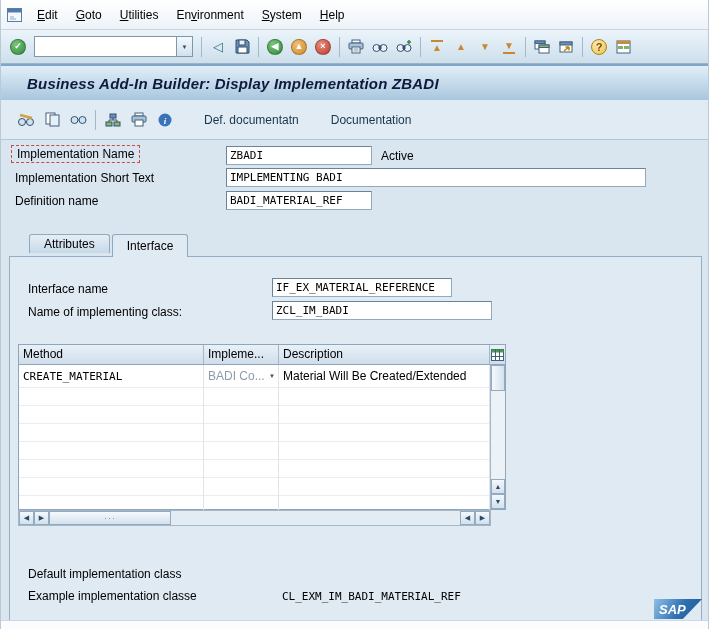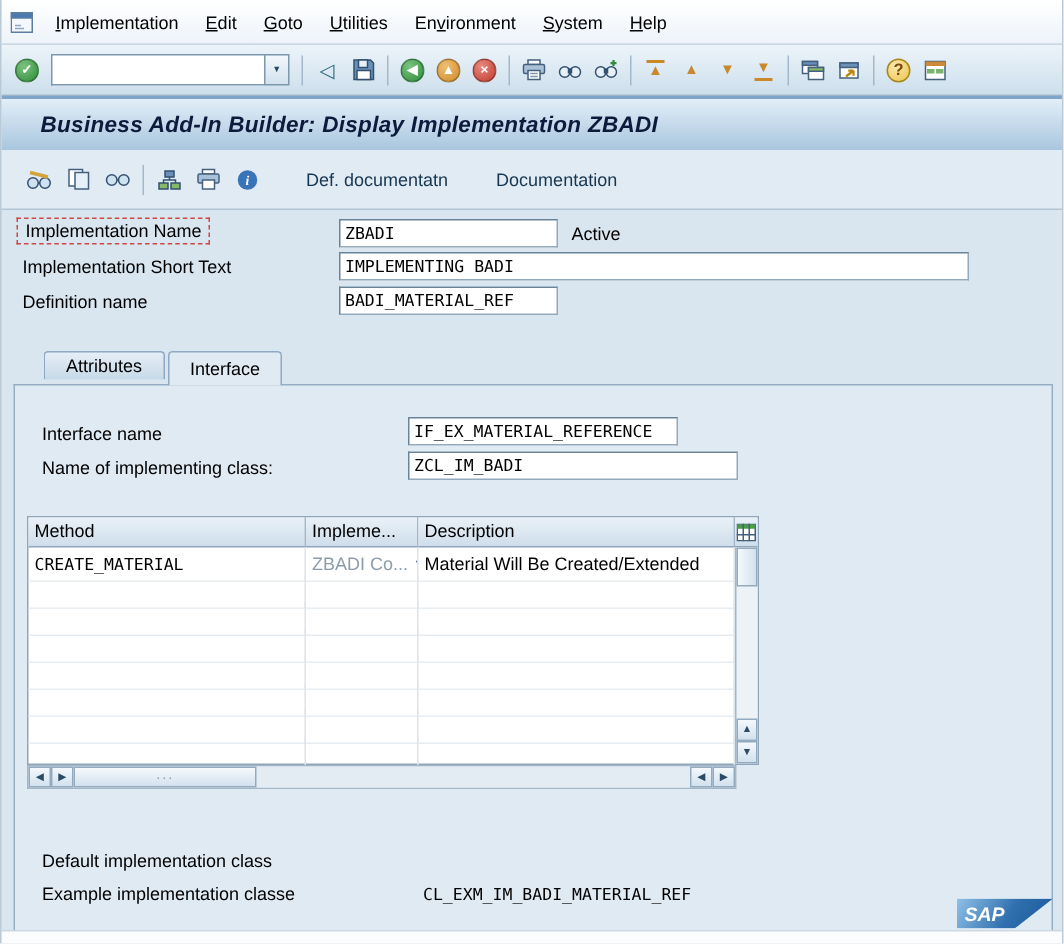--- a/index.html
+++ b/index.html
@@ -66,37 +66,36 @@
   .sbtn{width:15px;height:15px;background:linear-gradient(#f3f8fc,#d2e1ee);border:1px solid #93aabf;display:flex;align-items:center;justify-content:center;font-size:7px;color:#2c4a64;flex:none;}
   .vscroll .sbtn{width:100%;}
   .hscroll{position:absolute;left:8px;top:253px;width:473px;height:16px;display:flex;background:#edf2f7;border:1px solid #a4b7c8;}
   .hscroll .sbtn{height:100%;}
   .htrack{flex:1;display:flex;align-items:stretch;background:#e4ecf3;}
   .hthumb{width:122px;background:linear-gradient(#f5f9fc,#d3e1ee);border:1px solid #93aabf;display:flex;align-items:center;justify-content:center;color:#7a93a8;font-size:9px;letter-spacing:1px;}
 
   .mono{font-family:"DejaVu Sans Mono",monospace;font-size:11px;}
 
   
-  .saplogo{position:absolute;right:6px;top:599px;width:64px;height:20px;background:linear-gradient(120deg,#8fc0e8 0%,#2f6fae 55%,#1b5a9a 100%);clip-path:polygon(0 0,100% 0,60% 100%,0 100%);color:#fff;font-weight:bold;font-style:italic;font-size:13px;display:flex;align-items:center;padding-left:5px;z-index:5;}
+  .saplogo{position:absolute;right:6px;top:599px;width:48px;height:20px;background:linear-gradient(120deg,#8fc0e8 0%,#2f6fae 55%,#1b5a9a 100%);clip-path:polygon(0 0,100% 0,60% 100%,0 100%);color:#fff;font-weight:bold;font-style:italic;font-size:13px;display:flex;align-items:center;padding-left:5px;z-index:5;}
   .bottomstrip{position:absolute;left:0;right:0;bottom:0;height:9px;background:#fafcfd;border-top:1px solid #cdd8e2;z-index:4;}
 </style>
 </head>
 <body>
 
 <div class="window">
 
   <div class="menubar">
     <span class="sysicon">
       <svg width="15" height="14">
           <rect x="0.5" y="0.5" width="14" height="13" fill="#f4f8fc" stroke="#5b7da0"></rect>
           <rect x="0.5" y="0.5" width="14" height="3.5" fill="#4a7ab0" stroke="#5b7da0"></rect>
           <path d="M3 9 l4 0 M3 11 l6 0" stroke="#8fa9c2"></path>
         </svg>
     </span>
-    <span class="menu-item"><u>I</u>mplementation</span>
     <span class="menu-item"><u>E</u>dit</span>
     <span class="menu-item"><u>G</u>oto</span>
     <span class="menu-item"><u>U</u>tilities</span>
     <span class="menu-item">En<u>v</u>ironment</span>
     <span class="menu-item"><u>S</u>ystem</span>
     <span class="menu-item"><u>H</u>elp</span>
   </div>
 
   <div class="toolbar">
     <span class="tbi">
@@ -283,21 +282,21 @@
             <rect x="0.5" y="0.5" width="12" height="11" fill="#fff" stroke="#44607c"></rect>
             <rect x="0.5" y="0.5" width="12" height="3" fill="#4a9e4a"></rect>
             <line x1="4.5" y1="0" x2="4.5" y2="12" stroke="#44607c"></line>
             <line x1="8.5" y1="0" x2="8.5" y2="12" stroke="#44607c"></line>
             <line x1="0" y1="7.5" x2="13" y2="7.5" stroke="#44607c"></line>
           </svg>
       </div>
 
       <div class="td mono">CREATE_MATERIAL</div>
       <div class="td combo">
-        <span class="val">ZBADI Co...</span>
+        <span class="val">BADI Co...</span>
         <span class="dd2">▼</span>
       </div>
       <div class="td">Material Will Be Created/Extended</div>
 
       <div class="vscroll">
         <div class="vthumb"></div>
         <div class="vspace"></div>
         <div class="sbtn">▲</div>
         <div class="sbtn">▼</div>
       </div>

